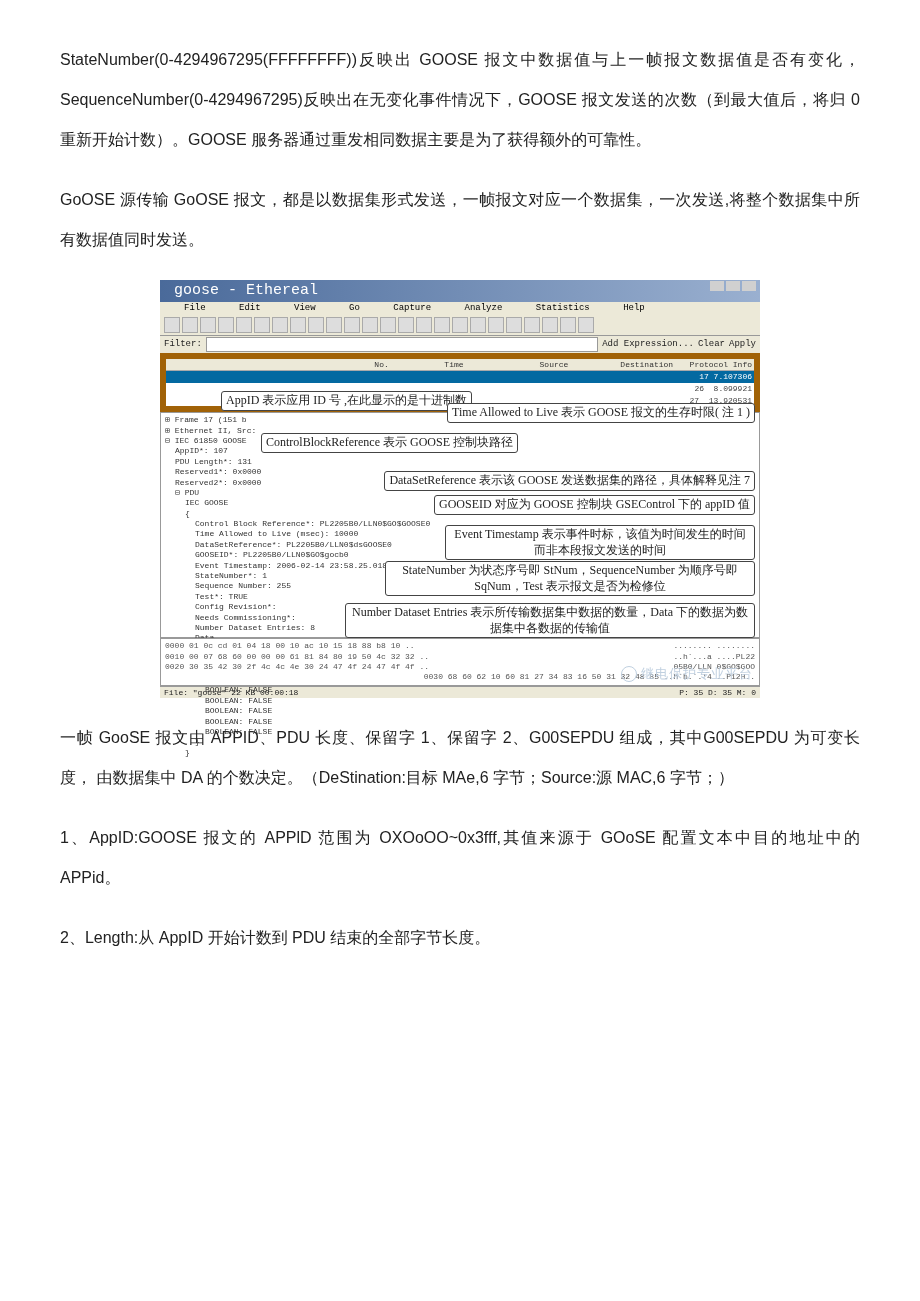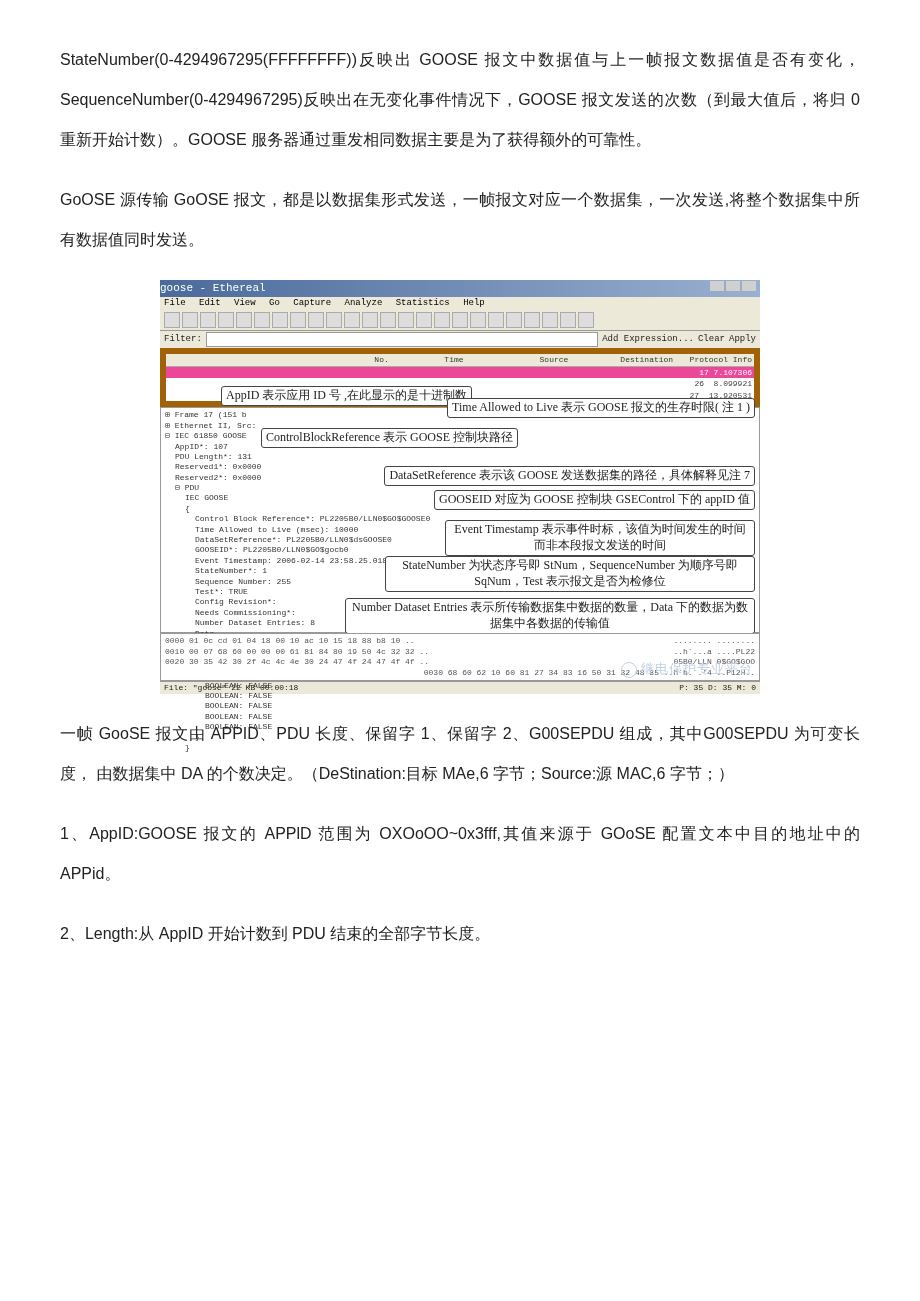--- a/index.html
+++ b/index.html
@@ -21,22 +21,22 @@
     margin: 20px auto;
     width: 600px;
     font-family: "Courier New", monospace;
     font-size: 9px;
     line-height: 1.2;
     position: relative;
   }
   .figure .titlebar {
     background: linear-gradient(to right, #4a6a9a, #9ab0d0);
     color: #fff;
-    padding: 2px 0;
-    font-size: 11px;
+    padding: 2px 14px;
+    font-size: 15px;
     position: relative;
   }
   .figure .titlebar .winbtns {
     position: absolute;
     right: 4px;
     top: 1px;
     display: flex;
     gap: 2px;
   }
   .figure .titlebar .winbtns span {
@@ -44,21 +44,21 @@
     height: 10px;
     background: #d0d0d0;
     display: inline-block;
   }
   .figure .menubar {
     background: #ece9d8;
     color: #000;
     padding: 1px 4px;
     font-size: 9px;
   }
-  .figure .menubar span { margin-right: 8px; }
+  .figure .menubar span { margin-right: 8px; margin-left: 20px; }
   .figure .toolbar {
     background: #ece9d8;
     padding: 2px 4px;
     display: flex;
     gap: 2px;
     align-items: center;
     border-bottom: 1px solid #999;
   }
   .figure .toolbar .tbtn {
     width: 14px;
@@ -92,21 +92,21 @@
     background: #ece9d8;
     border-bottom: 1px solid #aaa;
     padding: 1px 2px;
   }
   .figure .packlist .hdr span { display:inline-block; }
   .figure .packlist .row {
     padding: 1px 2px;
     color: #444;
   }
   .figure .packlist .row.sel {
-    background: #ec4899;
+    background: #0369a1;
     color: #fff;
   }
   .figure .details {
     background: #fff;
     border: 1px solid #999;
     padding: 2px 4px;
     font-size: 8px;
     color: #333;
     line-height: 1.3;
     position: relative;

